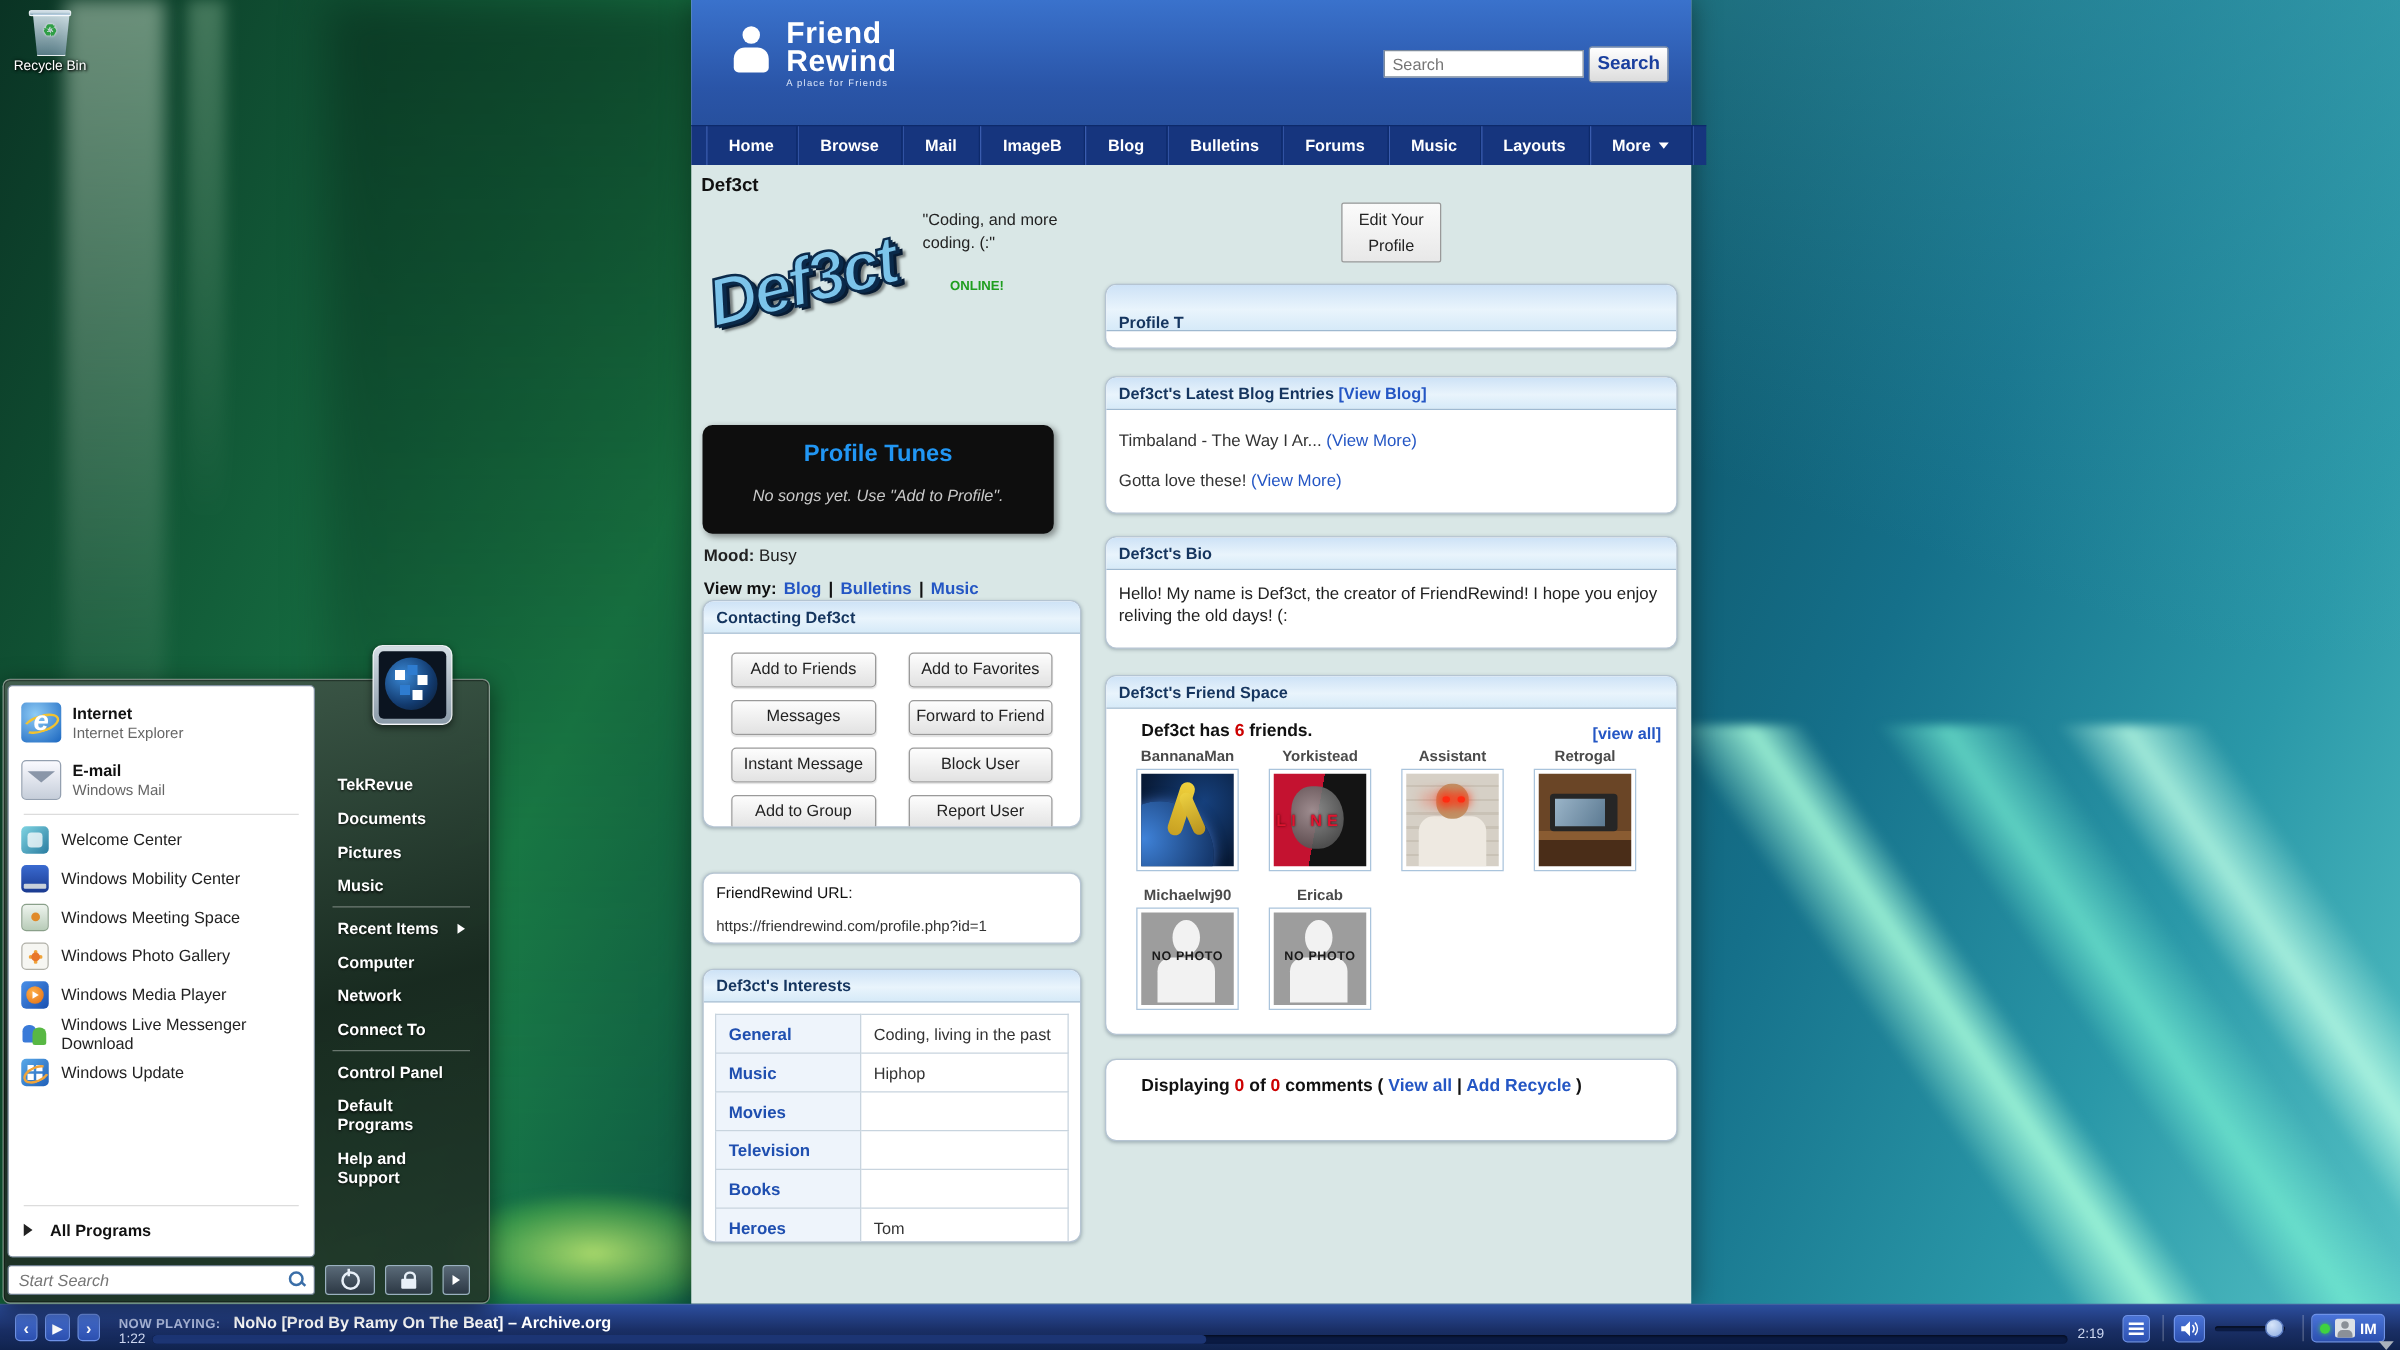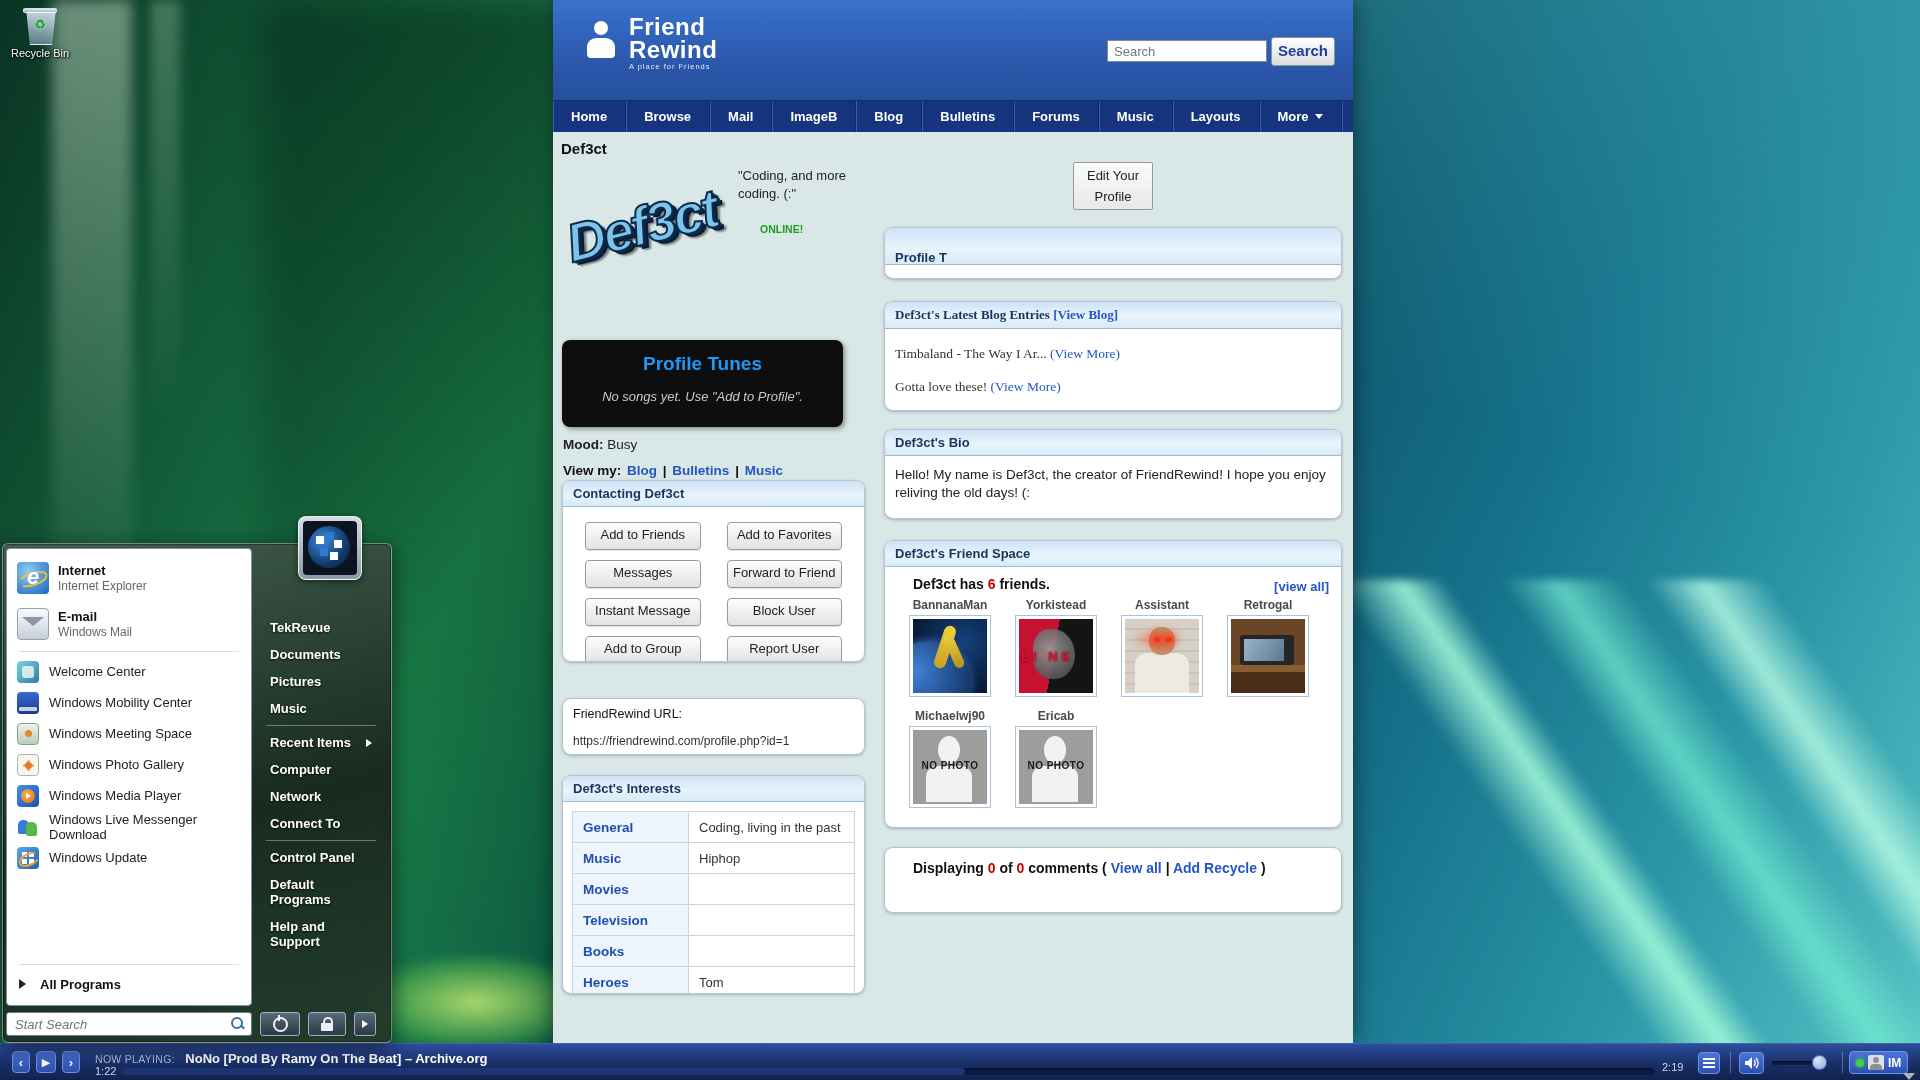--- a/index.html
+++ b/index.html
@@ -46,21 +46,21 @@
   .lp-head{position:absolute;left:7px;top:0;width:14px;height:14px;border-radius:50%;background:#fff;}
   .lp-body{position:absolute;left:0;top:17px;width:28px;height:20px;border-radius:9px 9px 4px 4px;background:#fff;}
   .logo-text{color:#fff;font-weight:bold;font-size:24px;line-height:23px;letter-spacing:.5px;}
   .logo-tagline{color:#dfe9fb;font-size:7.5px;letter-spacing:1px;margin-top:1px;}
   .hdr-search-input{position:absolute;right:86px;top:40px;width:146px;height:20px;border:1px solid #7d8b9d;
     font-size:13px;color:#444;padding:0 6px;font-family:"Liberation Sans",sans-serif;}
   .hdr-search-btn{position:absolute;right:18px;top:37px;width:62px;height:27px;
     background:linear-gradient(#ffffff,#dcdcdc);border:1px solid #8494a8;border-radius:3px;
     color:#1a3f9e;font-weight:bold;font-size:15px;text-align:center;line-height:25px;cursor:pointer;}
   .nav{position:absolute;left:0;top:100px;width:800px;height:31px;background:#16357e;
-    border-top:1px solid #0d2a6b;display:flex;}
+    border-top:1px solid #0d2a6b;display:flex;padding-left:12px;}
   .nav-item{padding:0 18px;line-height:30px;color:#fff;font-weight:bold;font-size:13px;
     border-right:1px solid #0d2a6b;box-shadow:inset 1px 0 0 #3a5cae;cursor:pointer;white-space:nowrap;display:flex;align-items:center;gap:6px;}
   .nav-fill{flex:1;box-shadow:inset 1px 0 0 #3a5cae;}
   .caret-down{width:0;height:0;border-left:4px solid transparent;border-right:4px solid transparent;border-top:5px solid #fff;}
   .content{position:absolute;left:0;top:131px;width:800px;height:912px;}
   
   .panel{position:absolute;background:#fff;border:1px solid #b5c4d2;border-radius:9px;
     box-shadow:0 1px 3px rgba(60,80,95,.35);overflow:hidden;box-sizing:border-box;}
   .panel-h{background:linear-gradient(#cde2f6,#e9f4fc 55%,#d6eaf8);border-bottom:1px solid #9fb9d0;
     color:#15355f;font-weight:bold;font-size:13px;padding:5px 10px;}
@@ -99,21 +99,21 @@
   .url-value{font-size:12px;color:#333;margin-top:13px;}
   
   .interests-box{left:9px;top:644px;width:303px;height:219px;}
   .itable{margin:9px;border-collapse:collapse;width:283px;}
   .itable td{border:1px solid #c8d4de;height:30px;padding:0 10px;font-size:13px;color:#333;}
   .itable td.ilabel{background:#eef4fb;color:#1f4fb0;font-weight:bold;font-size:13.5px;width:95px;}
   
   .clip-box{left:331px;top:96px;width:458px;height:52px;}
   .clip-h{height:26px;overflow:hidden;}
   .clip-h span{display:block;margin-top:17px;}
-  .blog-box{left:331px;top:170px;width:458px;height:110px;font-family:Liberation Serif, serif;}
+  .blog-box{left:331px;top:170px;width:458px;height:110px;}
   .blog-entry{font-size:13.5px;color:#333;padding:0 10px;margin-top:17px;}
   .bio-box{left:331px;top:298px;width:458px;height:90px;}
   .bio-text{font-size:13.5px;color:#222;line-height:18px;padding:10px 12px 0 10px;}
   .friends-box{left:331px;top:409px;width:458px;height:288px;}
   .fs-body{position:relative;}
   .fs-viewall{position:absolute;top:3px;right:12px;font-size:13px;}
   .fs-count{margin:9px 0 2px 28px;font-weight:bold;font-size:14px;color:#111;}
   .friends-grid{display:grid;grid-template-columns:repeat(4,106px);padding-left:12px;row-gap:8px;}
   .friend-cell{text-align:center;}
   .friend-name{font-size:12px;font-weight:bold;color:#4a4a4a;margin:4px 0 3px;}
@@ -227,21 +227,21 @@
     border-radius:50%;transform:rotate(-24deg);z-index:1;border-right-color:transparent;}
   
   .taskbar{left:0;top:1043px;width:1920px;height:37px;
     background:linear-gradient(#2c4e9e,#1a2f66 55%,#10234e);border-top:1px solid #42619f;box-sizing:border-box;}
   .tb-btn{position:absolute;border-radius:4px;background:linear-gradient(#4a74d8,#2c50b0);
     border:1px solid #6e92e8;color:#fff;display:flex;align-items:center;justify-content:center;cursor:pointer;box-sizing:border-box;}
   .tb-prev{left:12px;top:7px;width:18px;height:22px;font-size:13px;font-weight:bold;}
   .tb-play{left:36px;top:7px;width:20px;height:22px;font-size:11px;}
   .tb-next{left:62px;top:7px;width:18px;height:22px;font-size:13px;font-weight:bold;}
   .np-line{position:absolute;left:95px;top:5px;white-space:nowrap;}
-  .np-label{color:#aebbdf;font-weight:normal;font-size:10.5px;letter-spacing:.3px;}
+  .np-label{color:#aebbdf;font-weight:bold;font-size:10.5px;letter-spacing:.3px;}
   .np-title{color:#fff;font-weight:bold;font-size:13px;margin-left:6px;}
   .np-elapsed{position:absolute;left:95px;top:21px;color:#ccd6f0;font-size:11px;}
   .progress-track{position:absolute;left:122px;top:24px;width:1532px;height:7px;border-radius:4px;
     background:#0a1a42;box-shadow:inset 0 1px 2px rgba(0,0,0,.6);cursor:pointer;}
   .progress-fill{height:7px;width:55%;border-radius:4px;background:#1c3574;}
   .np-duration{position:absolute;left:1662px;top:17px;color:#ccd6f0;font-size:11px;}
   .tb-playlist{left:1698px;top:8px;width:22px;height:22px;}
   .bars{width:12px;height:2px;background:#fff;box-shadow:0 4px 0 #fff,0 8px 0 #fff;margin-bottom:8px;}
   .tb-sep{position:absolute;top:8px;width:1px;height:21px;background:rgba(255,255,255,.28);}
   .tb-speaker{left:1739px;top:8px;width:25px;height:22px;}

